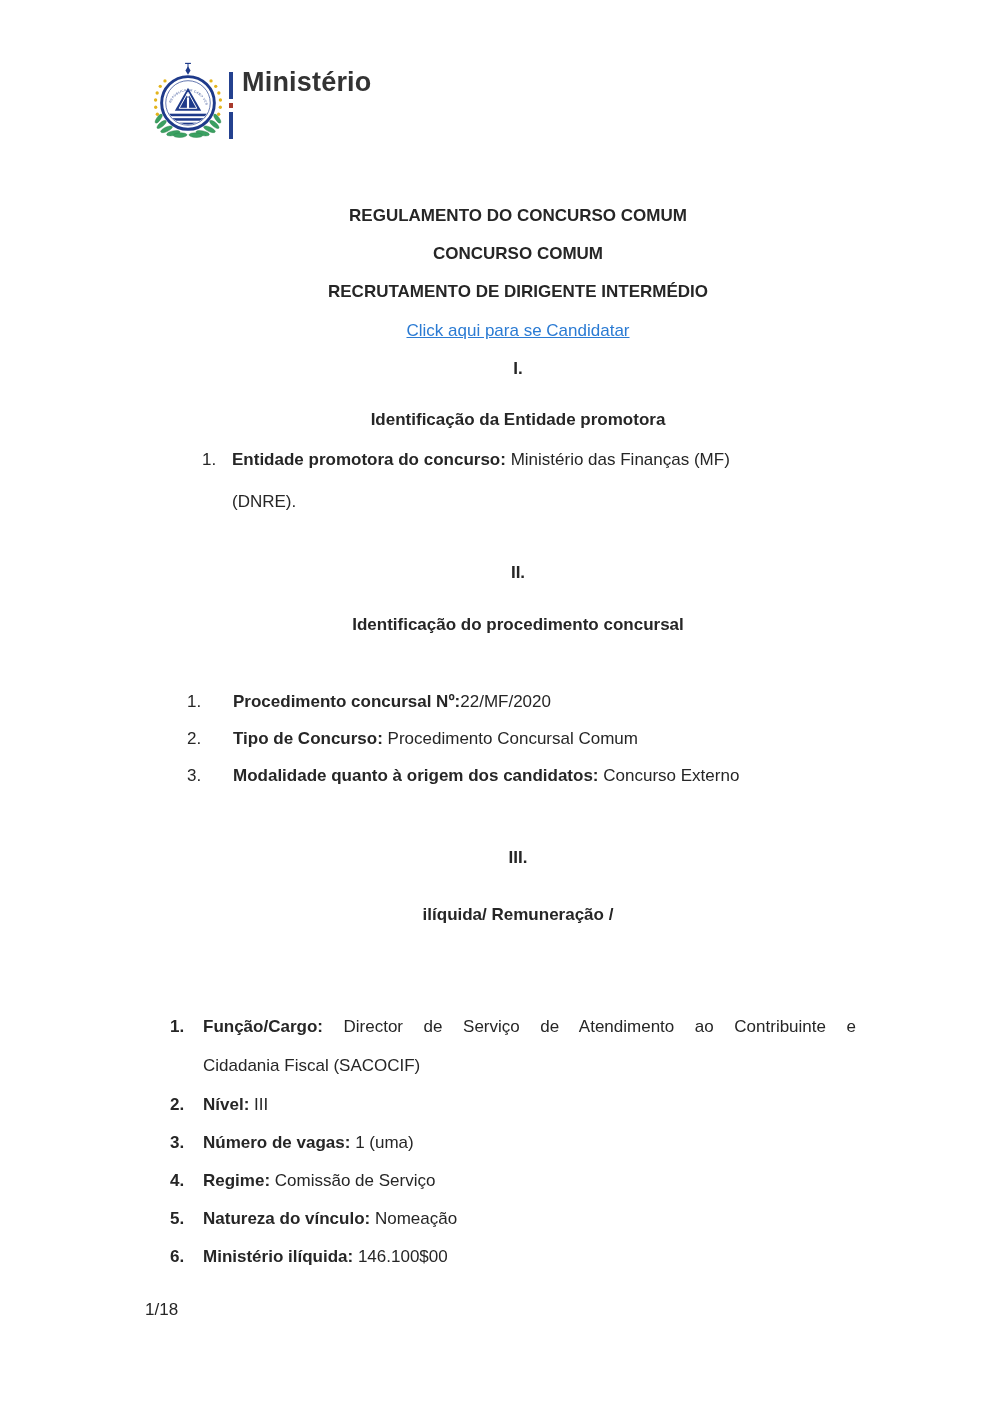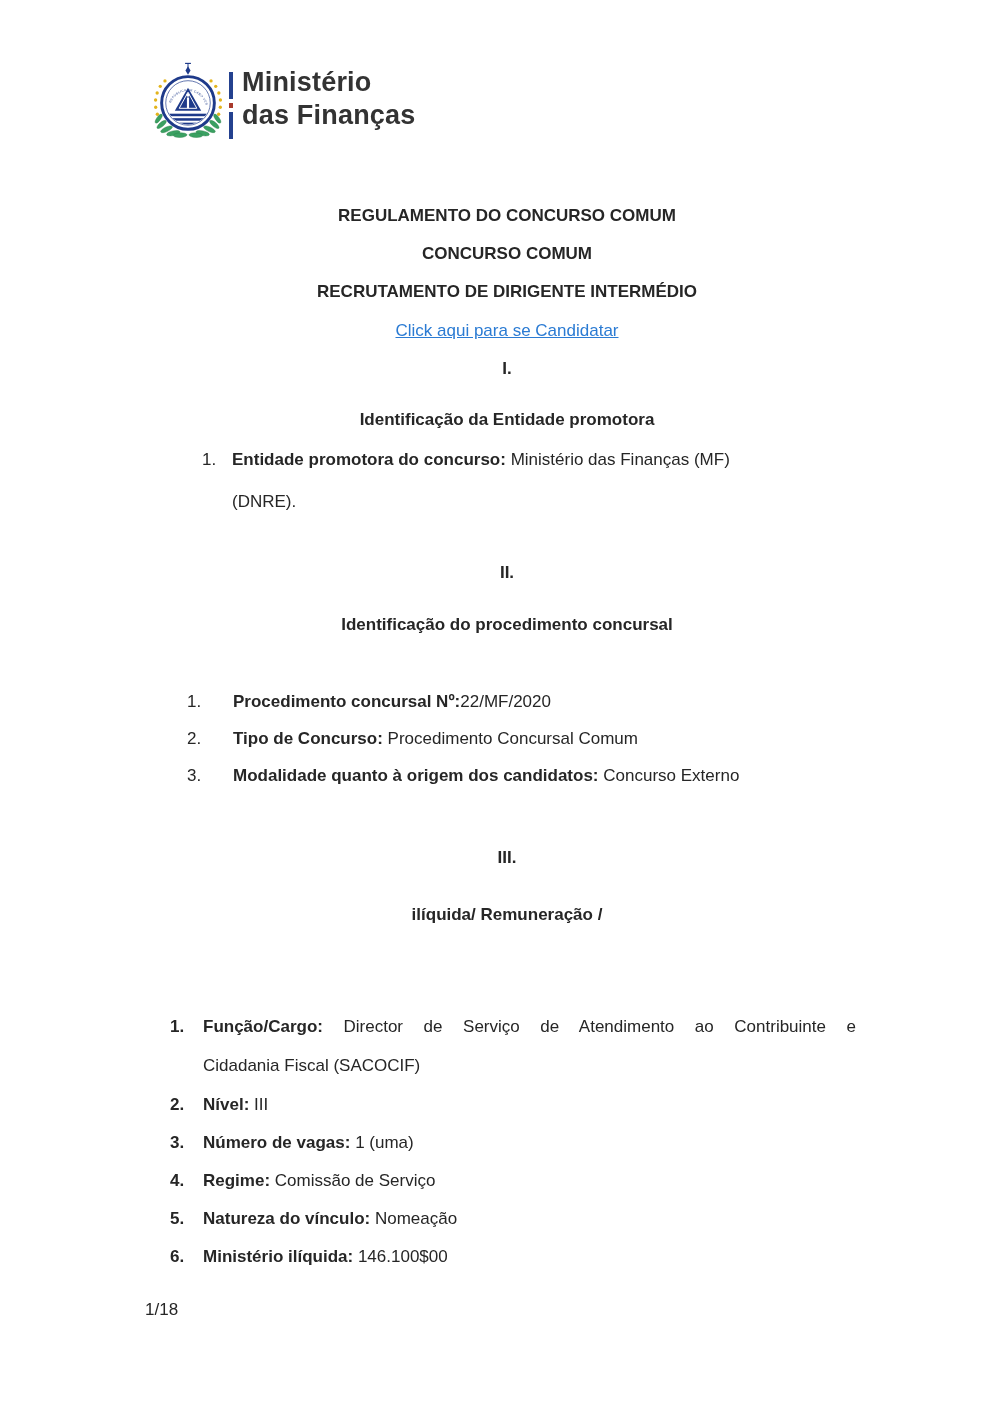--- a/index.html
+++ b/index.html
@@ -2,21 +2,21 @@
 <html><head>
 <meta charset="utf-8">
 <style>
   html,body{margin:0;padding:0;}
   body{
     width:1000px;height:1414px;position:relative;background:#ffffff;
     font-family:"Liberation Sans",sans-serif;color:#262626;overflow:hidden;
   }
   .abs{position:absolute;}
   .b{font-weight:700;}
-  .center-line{left:151px;width:712px;text-align:center;font-size:17px;line-height:23px;}
+  .center-line{left:162px;width:712px;text-align:center;font-size:17px;line-height:23px;}
   .doc-link{color:#2b7bd3;text-decoration:underline;cursor:pointer;text-align:right;}
   
   .emblem{left:147px;top:60px;width:82px;height:82px;}
   .logo-bar{left:229px;top:72px;width:4px;}
   .logo-bar .seg{width:4px;height:27px;background:#24418f;}
   .logo-bar .dot{width:4px;height:5px;background:#a83a2c;margin:4px 0;}
   .logo-text{left:242px;top:66px;font-size:27px;line-height:33px;font-weight:700;color:#333333;letter-spacing:0.2px;}
   
   .li{font-size:17px;line-height:23px;}
   .li .num{display:inline-block;}
@@ -97,21 +97,20 @@
 </div>
 
 <div class="abs logo-bar">
   <div class="seg"></div>
   <div class="dot"></div>
   <div class="seg"></div>
 </div>
 
 <div class="abs logo-text">
   <div>Ministério</div>
-  <div>das Finanças</div>
 </div>
 
 <div class="abs center-line b" style="top:204px">REGULAMENTO DO CONCURSO COMUM</div>
 <div class="abs center-line b" style="top:242px">CONCURSO COMUM</div>
 <div class="abs center-line b" style="top:280px">RECRUTAMENTO DE DIRIGENTE INTERMÉDIO</div>
 <div class="abs center-line" style="top:319px">
   <a class="doc-link">Click aqui para se Candidatar</a>
 </div>
 
 <div class="abs center-line b" style="top:357px">I.</div>

